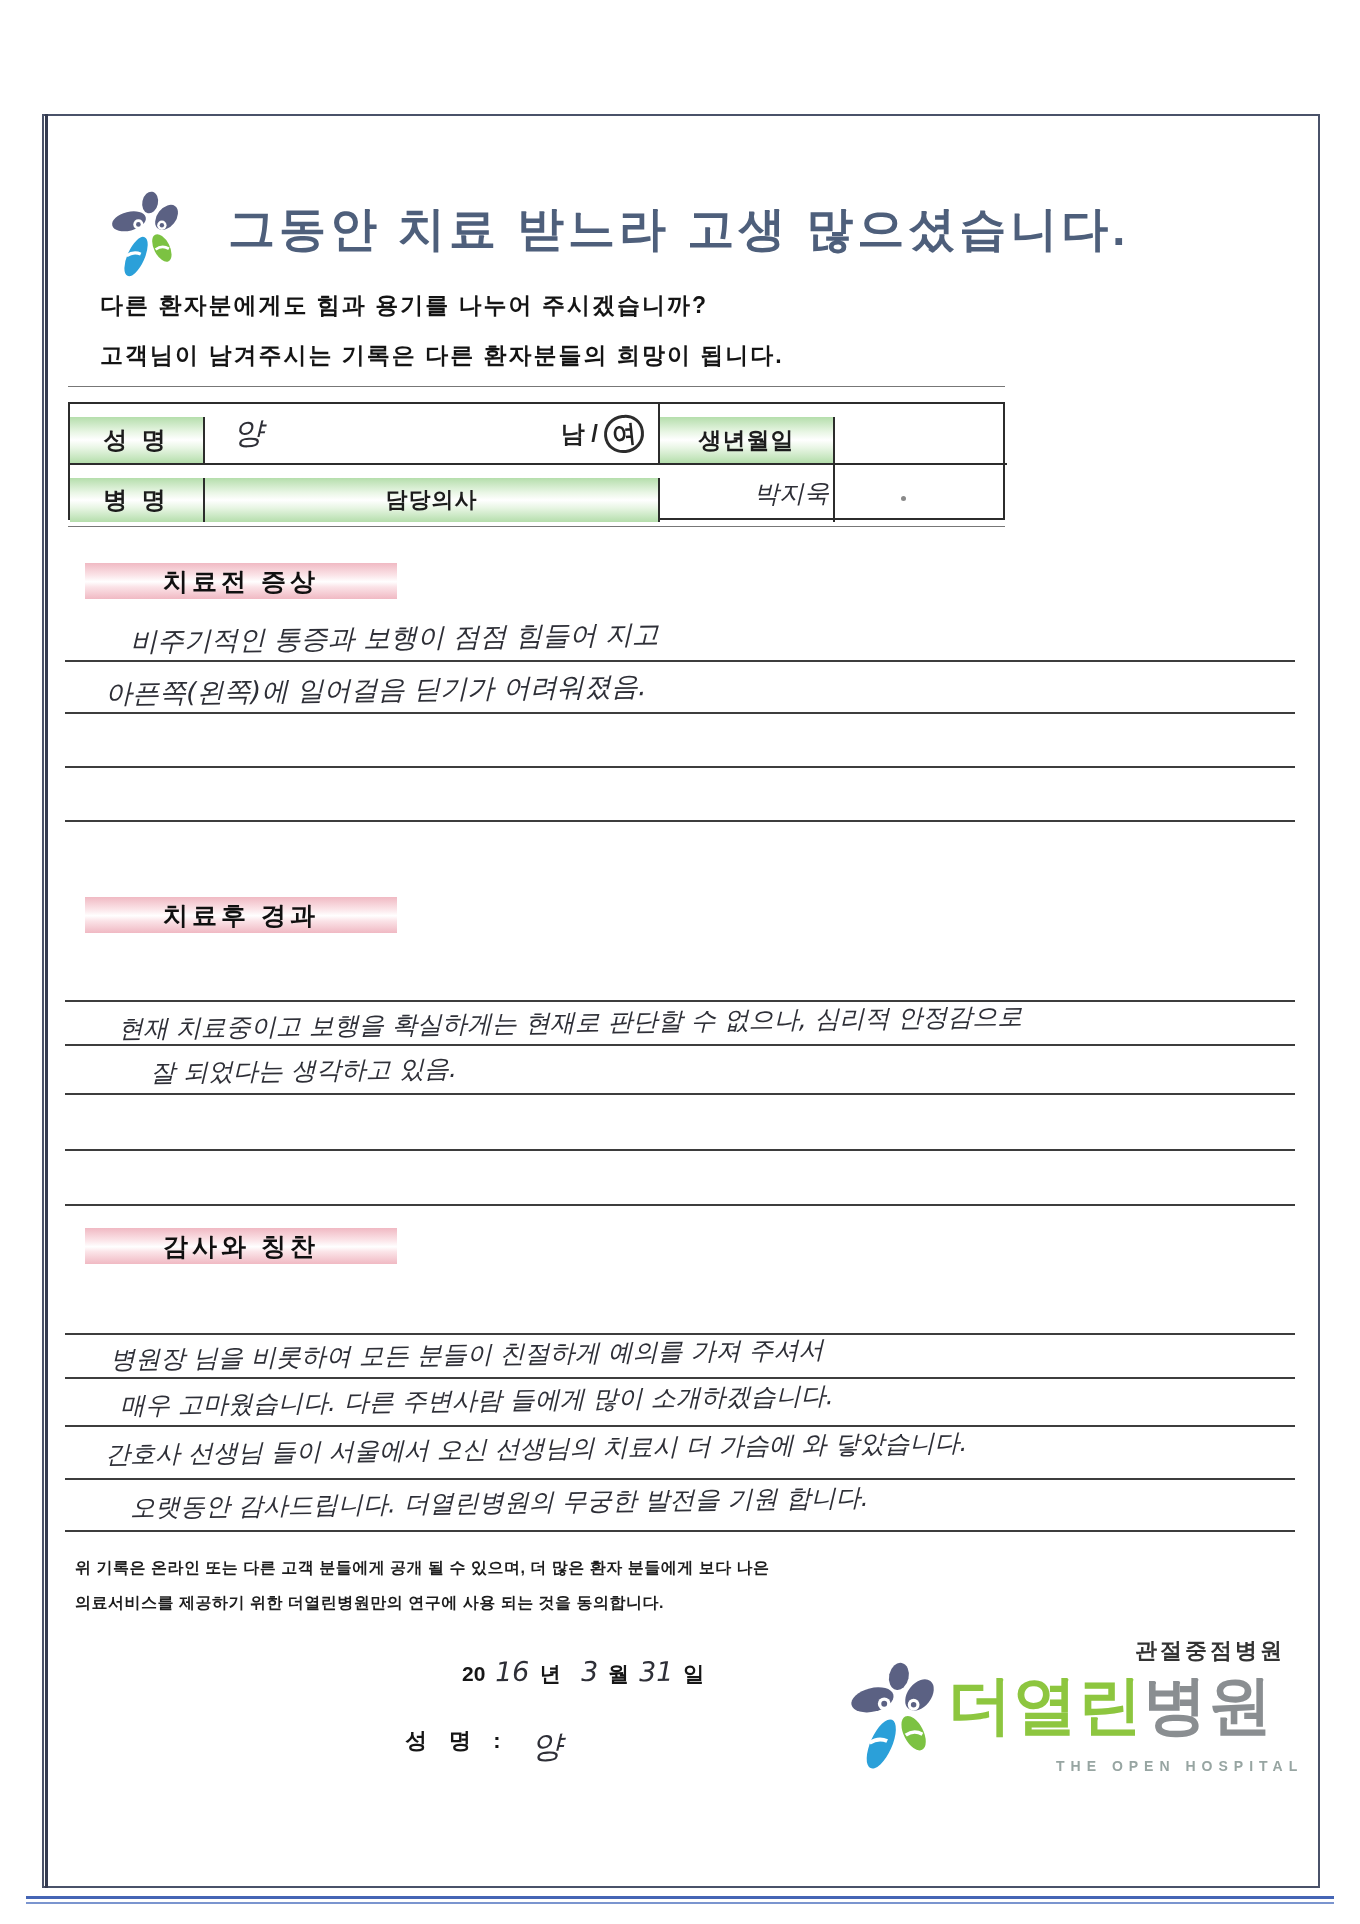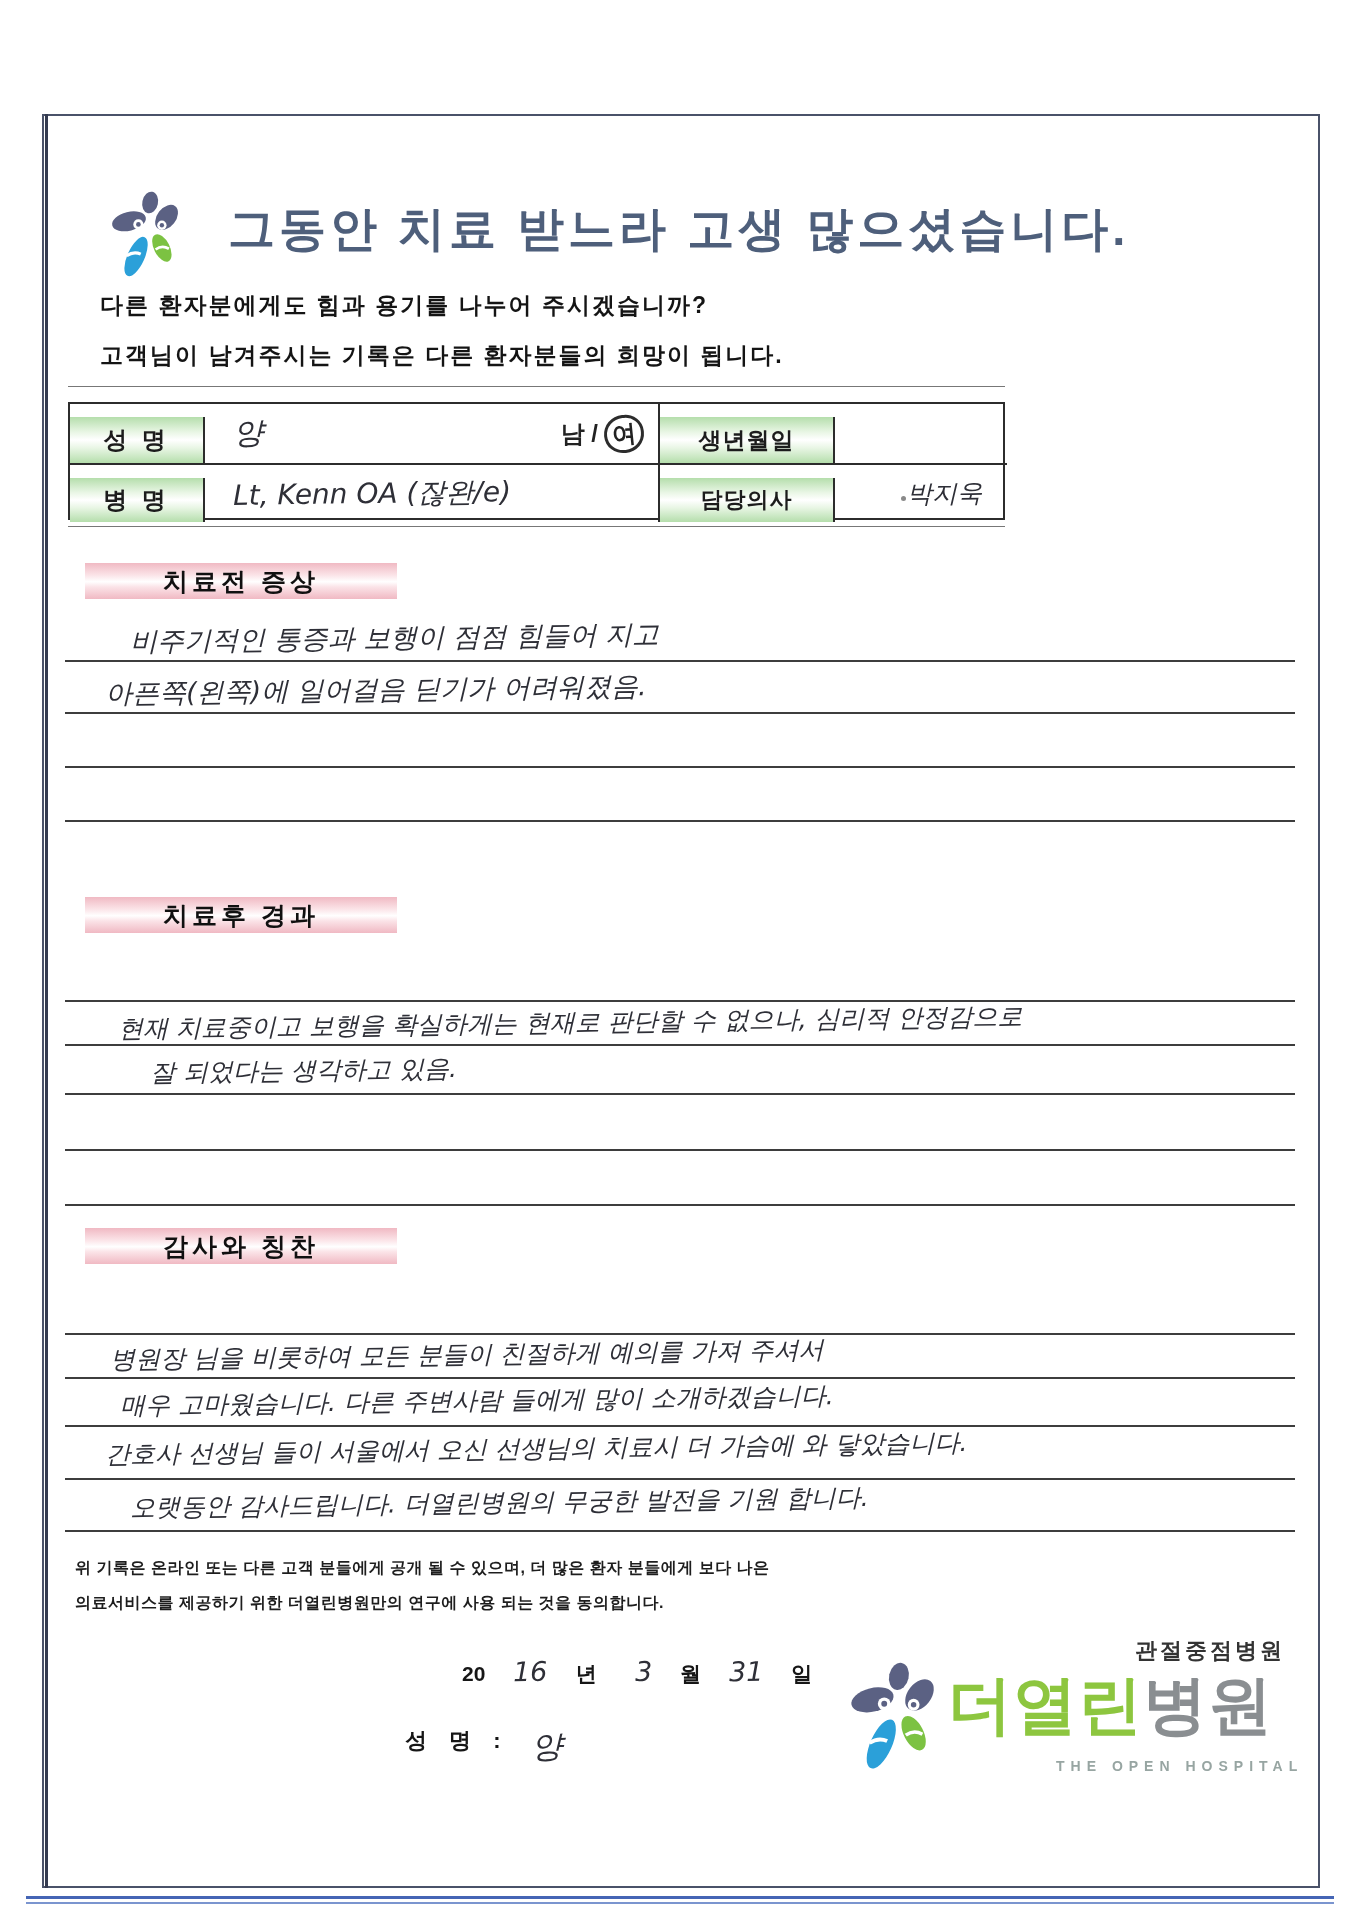--- a/index.html
+++ b/index.html
@@ -78,25 +78,22 @@
       <span class="gender-circle">
         <span>여</span>
       </span>
     </span>
   </div>
   <div class="cell-label" style="letter-spacing:1px;font-size:23px">생년월일</div>
   <div class="cell-value">
     <span class="hw" style="font-size:24px"></span>
   </div>
   <div class="cell-label">병  명</div>
-  <div class="cell-value">
-    <span class="hw" style="font-size:28px">Lt, Kenn OA (잖완/e)</span>
-  </div>
   <div class="cell-label" style="letter-spacing:1px;font-size:22px">담당의사</div>
-  <div class="cell-value" style="padding-left:72px">
+  <div class="cell-value" style="padding-left:94px">
     <span class="hw" style="font-size:25px">박지욱</span>
   </div>
 </div>
 
 <div class="abs secbar" style="top:563px">치료전 증상</div>
 <div class="abs hw" style="left:130px;top:620px;font-size:27px">비주기적인 통증과 보행이 점점 힘들어 지고</div>
 <div class="abs hw" style="left:105px;top:672px;font-size:27px">아픈쪽(왼쪽)에 일어걸음 딛기가 어려워졌음.</div>
 <div class="rule" style="top:660px"></div>
 <div class="rule" style="top:712px"></div>
 <div class="rule" style="top:766px"></div>
@@ -118,21 +115,21 @@
 <div class="abs hw" style="left:130px;top:1486px;font-size:25px">오랫동안 감사드립니다. 더열린병원의 무궁한 발전을 기원 합니다.</div>
 <div class="rule" style="top:1333px"></div>
 <div class="rule" style="top:1377px"></div>
 <div class="rule" style="top:1425px"></div>
 <div class="rule" style="top:1478px"></div>
 <div class="rule" style="top:1530px"></div>
 
 <div class="abs consent" style="top:1558px">위  기록은 온라인 또는 다른 고객 분들에게 공개 될 수 있으며, 더 많은 환자 분들에게 보다 나은</div>
 <div class="abs consent" style="top:1593px">의료서비스를 제공하기 위한 더열린병원만의 연구에 사용 되는 것을 동의합니다.</div>
 
-<div class="abs" style="left:462px;top:1656px;display:flex;align-items:baseline;gap:28px">
+<div class="abs" style="left:462px;top:1656px;display:flex;align-items:baseline;gap:10px">
   <span class="printed" style="font-size:21px">20</span>
   <span class="hw" style="font-size:27px">16</span>
   <span class="printed" style="font-size:21px">년</span>
   <span class="hw" style="font-size:27px;margin-left:10px">3</span>
   <span class="printed" style="font-size:21px">월</span>
   <span class="hw" style="font-size:27px;">31</span>
   <span class="printed" style="font-size:21px">일</span>
 </div>
 <div class="abs" style="left:405px;top:1726px;display:flex;align-items:flex-start;gap:22px">
   <span class="printed" style="font-size:22px;letter-spacing:8px">성 명 :</span>

